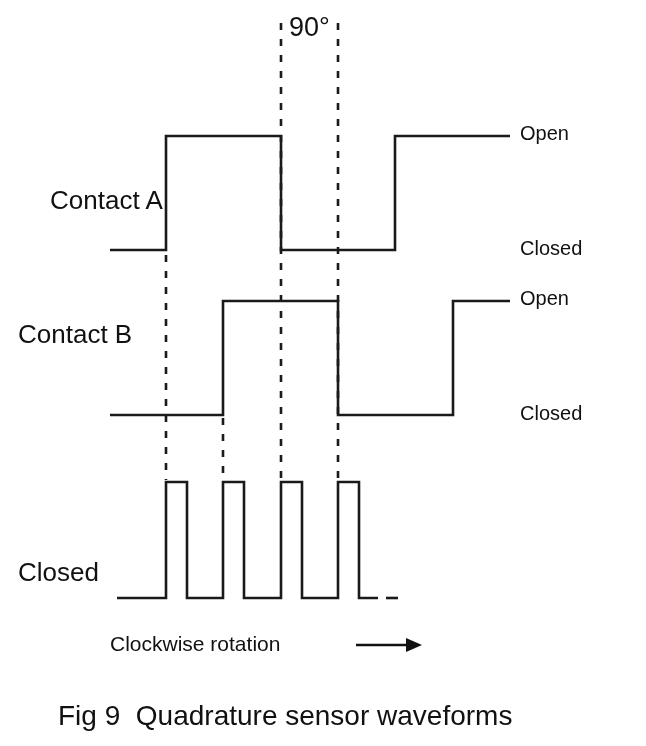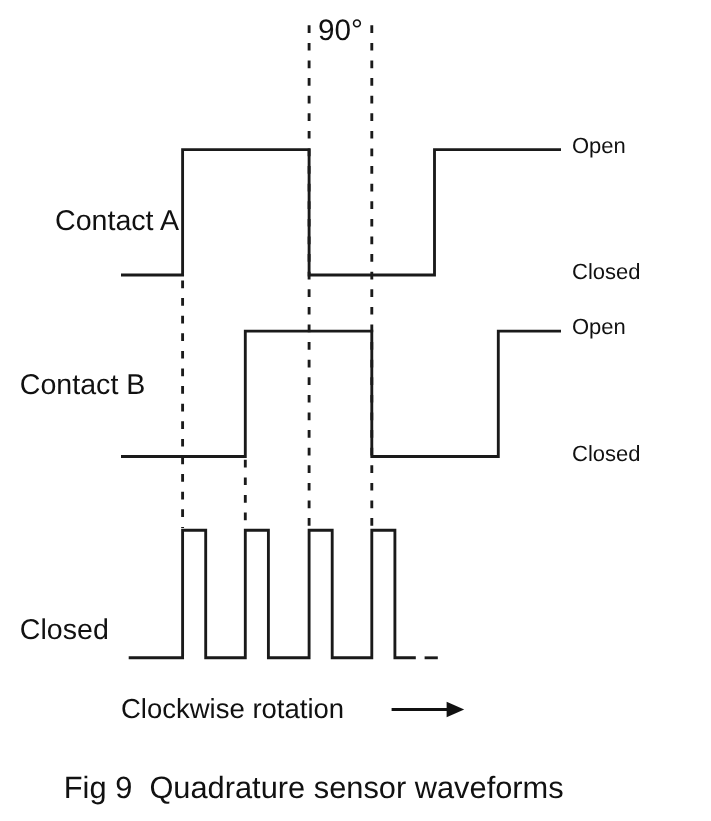--- a/index.html
+++ b/index.html
@@ -30,21 +30,21 @@
   .lbl {
     position: absolute;
     white-space: pre;
     font-family: "Liberation Sans", sans-serif;
     color: #111111;
     line-height: 1;
   }
   .lbl-signal { font-size: 26px; }
   .lbl-state  { font-size: 20px; }
   .lbl-angle  { font-size: 27px; }
-  .lbl-axis   { font-size: 25px; }
+  .lbl-axis   { font-size: 21px; }
   .lbl-caption{ font-size: 28px; }
   .multiline-block {
     position: absolute;
     font-size: 26px;
     line-height: 36px;
     color: #111111;
     white-space: pre;
   }
 </style>
 </head>
@@ -88,21 +88,21 @@
     </g>
 
   </svg>
 
   <div class="lbl lbl-angle" style="left:289px; top:14px;">90°</div>
 
   <div class="lbl lbl-signal" style="left:18px; top:187px;margin-left:32px;">Contact A</div>
   <div class="lbl lbl-state" style="left:520px; top:123px;">Open</div>
   <div class="lbl lbl-state" style="left:520px; top:238px;">Closed</div>
 
-  <div class="lbl lbl-signal" style="left:18px; top:336px;">Contact B</div>
+  <div class="lbl lbl-signal" style="left:18px; top:321px;">Contact B</div>
   <div class="lbl lbl-state" style="left:520px; top:288px;">Open</div>
   <div class="lbl lbl-state" style="left:520px; top:403px;">Closed</div>
 
   <div class="multiline-block" style="left:18px; top:482px;">
     <div>Closed</div>
     
   </div>
 
   <div class="lbl lbl-axis" style="left:110px; top:633px;">Clockwise rotation</div>
 

